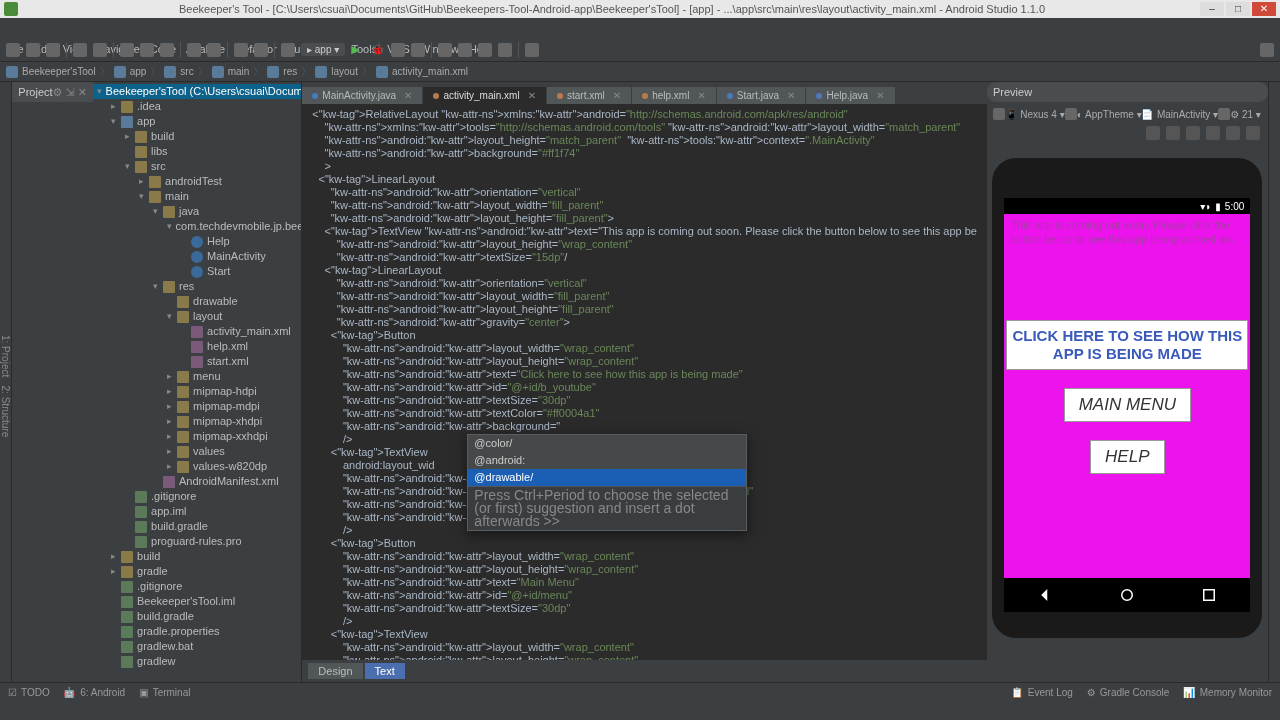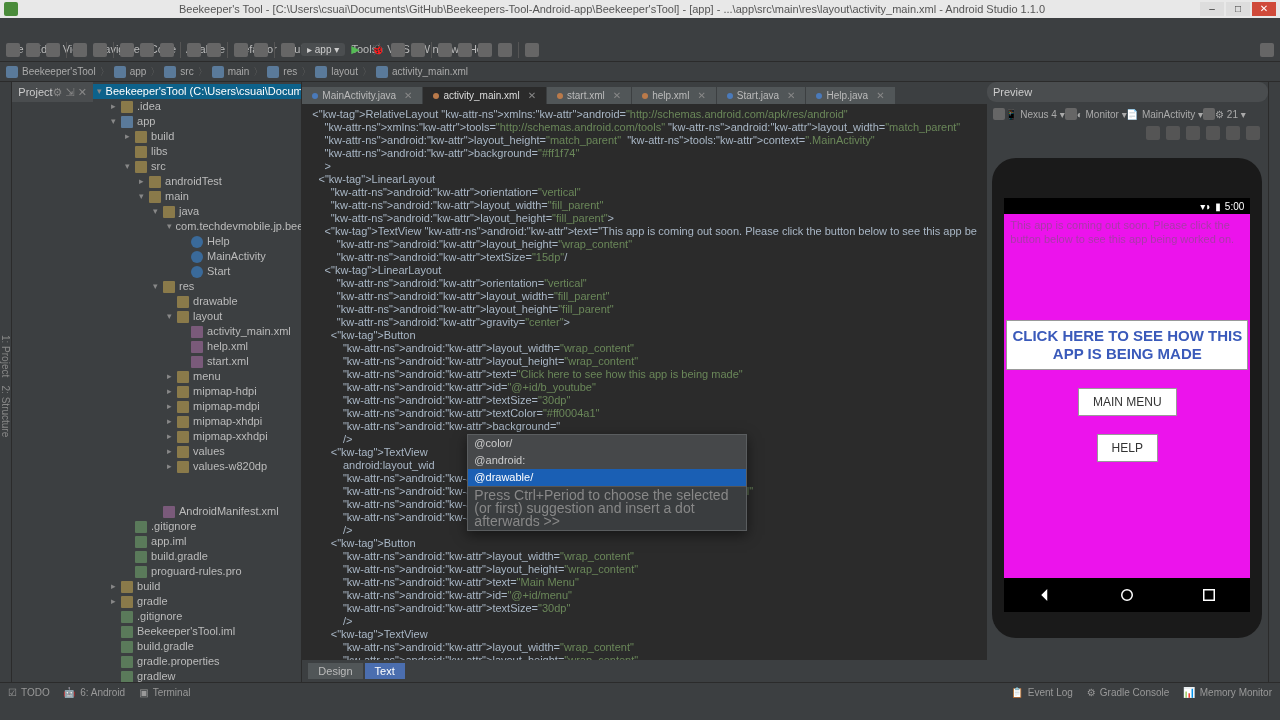--- a/index.html
+++ b/index.html
@@ -71,21 +71,21 @@
 .preview-toolbar .pt-icon { width: 12px; height: 12px; background: #666; border-radius: 2px; }
 .preview-toolbar2 { height: 22px; display: flex; justify-content: flex-end; padding: 0 8px; gap: 6px; }
 .preview-toolbar2 .pt-icon { width: 14px; height: 14px; background: #555; border-radius: 2px; }
 .preview-body { flex: 1; display: flex; justify-content: center; align-items: flex-start; padding-top: 10px; }
 
 .phone { width: 270px; height: 480px; background: #1a1a1a; border-radius: 24px; padding: 40px 12px 12px; position: relative; }
 .phone-screen { width: 100%; height: 380px; background: #ec13ec; display: flex; flex-direction: column; }
 .phone-status { height: 16px; background: #000; display: flex; justify-content: flex-end; align-items: center; padding: 0 6px; color: #fff; font-size: 10px; gap: 4px; }
 .phone-text { padding: 4px 6px; color: #a83aa8; font-size: 11px; line-height: 14px; }
 .phone-btn1 { margin: 70px 2px 0; background: #fff; color: #3a5aba; font-weight: bold; font-size: 15px; padding: 6px 4px; text-align: center; border: 1px solid #999; line-height: 18px; }
-.phone-btn2 { margin: 18px auto 0; background: #fff; color: #333; font-size: 12px; padding: 6px 14px; border: 1px solid #999; width: fit-content; }
+.phone-btn2 { margin: 18px auto 0; background: #fff; color: #333; font-size: 17px; padding: 6px 14px; border: 1px solid #999; width: fit-content; font-style: italic; }
 .phone-nav { height: 34px; background: #000; display: flex; justify-content: space-around; align-items: center; margin-top: auto; }
 .phone-nav-btn { width: 18px; height: 18px; }
 
 .right-gutter { width: 18px; background: #3c3f41; border-left: 1px solid #2b2b2b; }
 
 .bottom-panel { height: 20px; background: #3c3f41; display: flex; align-items: center; padding: 0 8px; gap: 14px; font-size: 10px; color: #999; border-top: 1px solid #2b2b2b; }
 .bottom-panel .bp-item { display: flex; align-items: center; gap: 4px; cursor: pointer; }
 .bottom-panel .right { margin-left: auto; display: flex; gap: 14px; }
 
 .statusbar { height: 18px; background: #3c3f41; display: flex; align-items: center; padding: 0 8px; font-size: 10px; color: #888; }
@@ -310,21 +310,21 @@
         <div class="tree-item" style="padding-left: 74px;">
           <span class="tree-exp">▸</span>
           <span class="tree-icon ic-folder"></span>
           <span>values</span>
         </div>
         <div class="tree-item" style="padding-left: 74px;">
           <span class="tree-exp">▸</span>
           <span class="tree-icon ic-folder"></span>
           <span>values-w820dp</span>
         </div>
-        <div class="tree-item" style="padding-left: 60px; margin-top: 30px;">
+        <div class="tree-item" style="padding-left: 60px;">
           <span class="tree-exp"></span>
           <span class="tree-icon ic-xml"></span>
           <span>AndroidManifest.xml</span>
         </div>
         <div class="tree-item" style="padding-left: 32px;">
           <span class="tree-exp"></span>
           <span class="tree-icon ic-file"></span>
           <span>.gitignore</span>
         </div>
         <div class="tree-item" style="padding-left: 32px;">
@@ -368,26 +368,26 @@
           <span>build.gradle</span>
         </div>
         <div class="tree-item" style="padding-left: 18px;">
           <span class="tree-exp"></span>
           <span class="tree-icon ic-file"></span>
           <span>gradle.properties</span>
         </div>
         <div class="tree-item" style="padding-left: 18px;">
           <span class="tree-exp"></span>
           <span class="tree-icon ic-file"></span>
+          <span>gradlew.bat</span>
+        </div>
+        <div class="tree-item" style="padding-left: 18px;">
+          <span class="tree-exp"></span>
+          <span class="tree-icon ic-file"></span>
           <span>gradlew</span>
-        </div>
-        <div class="tree-item" style="padding-left: 18px;">
-          <span class="tree-exp"></span>
-          <span class="tree-icon ic-file"></span>
-          <span>gradlew.bat</span>
         </div>
       </div>
   </div>
 
   <div class="editor-area">
     <div class="editor-tabs" id="edtabs">
         <div class="ed-tab"><span class="dot blue"></span>MainActivity.java <span style="color:#888;margin-left:4px">✕</span></div>
         <div class="ed-tab active"><span class="dot orange"></span>activity_main.xml <span style="color:#888;margin-left:4px">✕</span></div>
         <div class="ed-tab"><span class="dot orange"></span>start.xml <span style="color:#888;margin-left:4px">✕</span></div>
         <div class="ed-tab"><span class="dot orange"></span>help.xml <span style="color:#888;margin-left:4px">✕</span></div>
@@ -459,21 +459,21 @@
   </div>
 
   <div class="preview-panel">
     <div class="preview-header">
         <span>Preview</span>
       </div>
     <div class="preview-toolbar">
       <div class="pt-icon"></div>
       <span>📱 <span>Nexus 4</span> ▾</span>
       <div class="pt-icon"></div>
-      <span>◐ <span>Monitor</span> ▾</span>
+      <span>◐ <span>AppTheme</span> ▾</span>
       <span>📄 <span>MainActivity</span> ▾</span>
       <div class="pt-icon"></div>
       <span>⚙ <span>21</span> ▾</span>
     </div>
     <div class="preview-toolbar2">
       <div class="pt-icon"></div>
       <div class="pt-icon"></div>
       <div class="pt-icon"></div>
       <div class="pt-icon"></div>
       <div class="pt-icon"></div>

